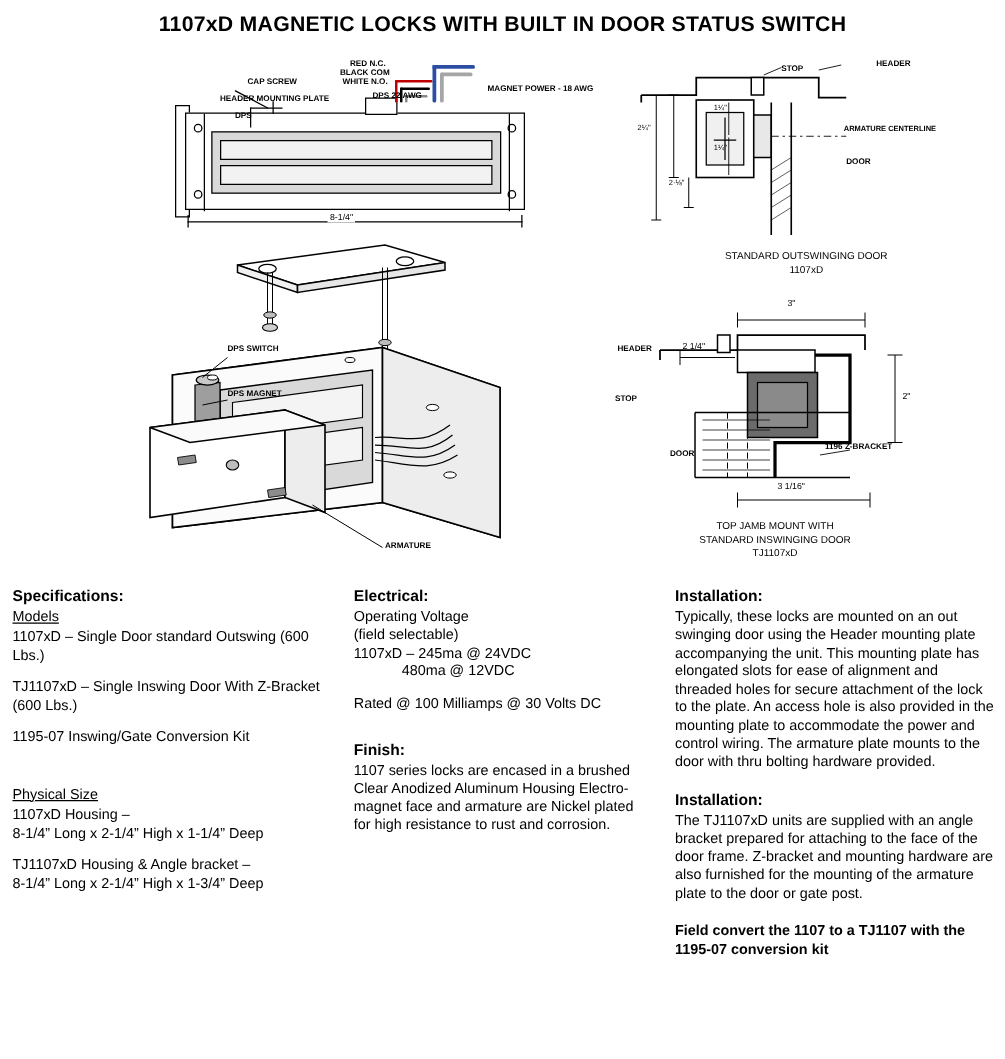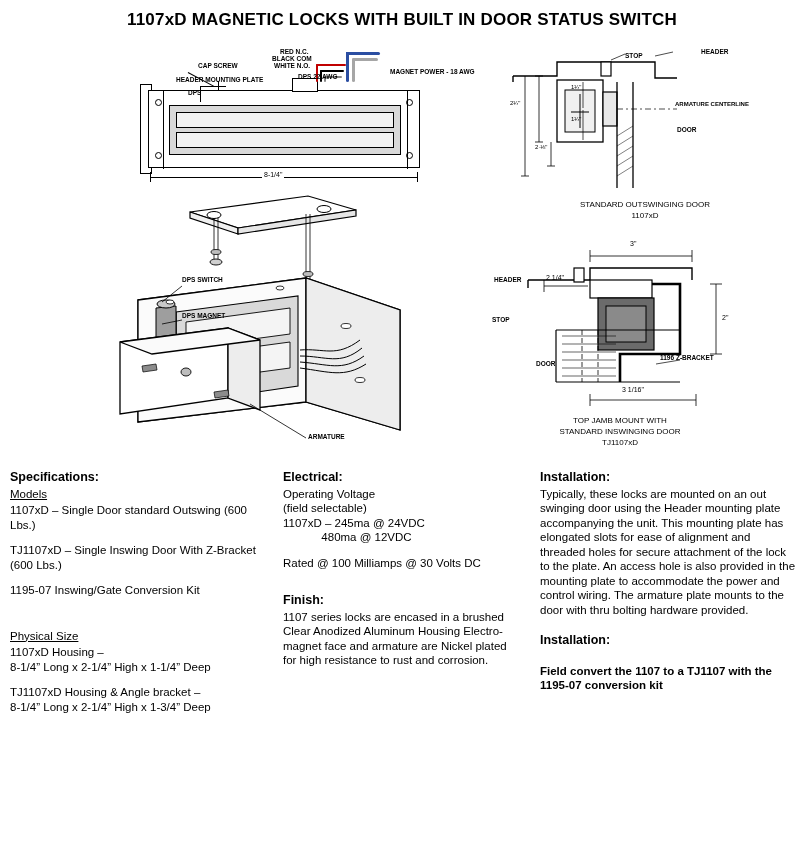--- a/index.html
+++ b/index.html
@@ -340,16 +340,17 @@
     <p>Rated @ 100 Milliamps @ 30 Volts DC</p>
     <div class="gap"></div>
     <h3 style="margin-top:12px;">Finish:</h3>
     <p>1107 series locks are encased in a brushed Clear Anodized Aluminum Housing Electro-magnet face and armature are Nickel plated for high resistance to rust and corrosion.</p>
   </div>
 
   <div class="col" id="col3">
     <h3>Installation:</h3>
     <p>Typically, these locks are mounted on an out swinging door using the Header mounting plate accompanying the unit. This mounting plate has elongated slots for ease of alignment and threaded holes for secure attachment of the lock to the plate. An access hole is also provided in the mounting plate to accommodate the power and control wiring. The armature plate mounts to the door with thru bolting hardware provided.</p>
     <h3 style="margin-top:16px;">Installation:</h3>
+    <p>The TJ1107xD units are supplied with an angle bracket prepared for attaching to the face of the door frame. Z-bracket and mounting hardware are also furnished for the mounting of the armature plate to the door or gate post.</p>
     <p class="bold" style="margin-top:16px;">Field convert the 1107 to a TJ1107 with the 1195-07 conversion kit</p>
   </div>
 
 </div>
 
 </body></html>

